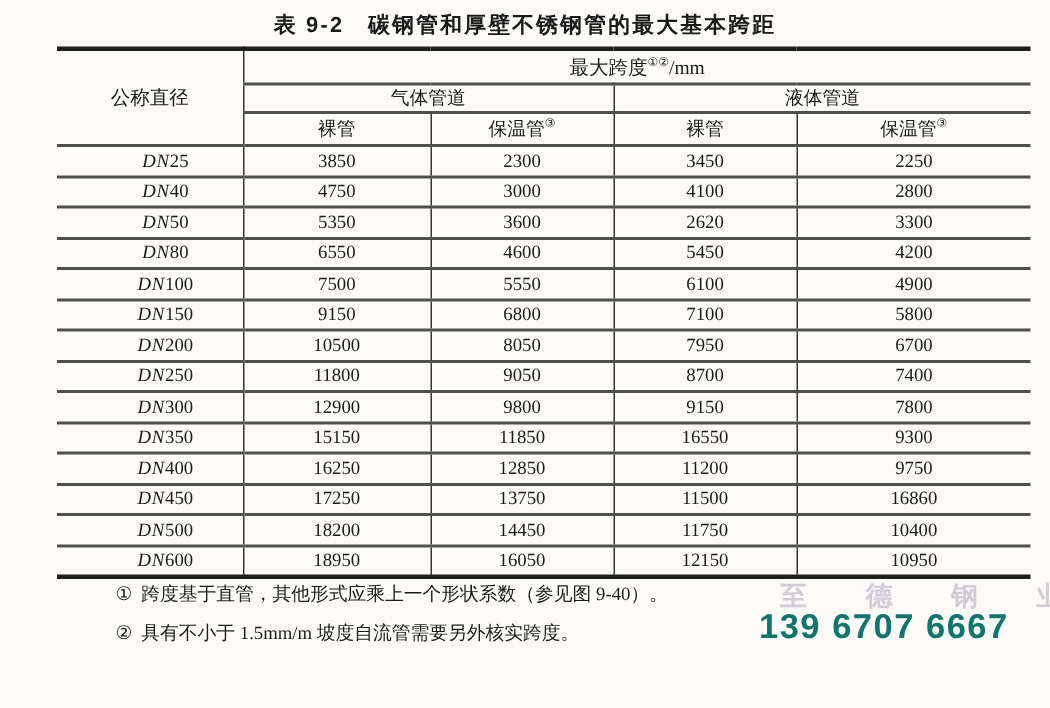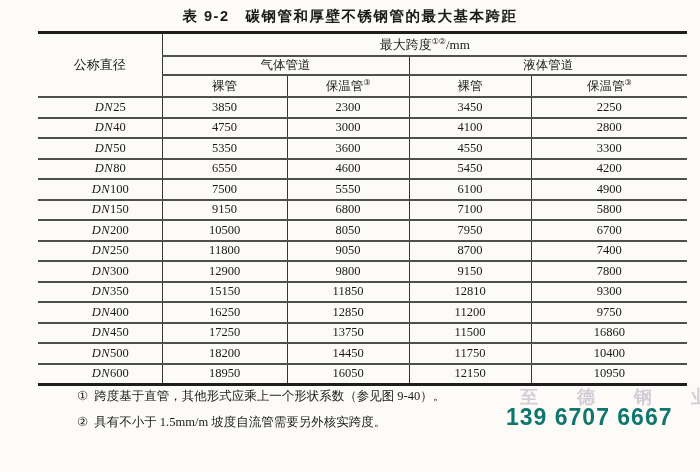--- a/index.html
+++ b/index.html
@@ -112,21 +112,21 @@
           <td class="c-diam"><i>DN</i>40</td>
           <td class="vl num">4750</td>
           <td class="vl num">3000</td>
           <td class="vl num">4100</td>
           <td class="vl num">2800</td>
         </tr>
         <tr>
           <td class="c-diam"><i>DN</i>50</td>
           <td class="vl num">5350</td>
           <td class="vl num">3600</td>
-          <td class="vl num">4550</td>
+          <td class="vl num">2620</td>
           <td class="vl num">3300</td>
         </tr>
         <tr>
           <td class="c-diam"><i>DN</i>80</td>
           <td class="vl num">6550</td>
           <td class="vl num">4600</td>
           <td class="vl num">5450</td>
           <td class="vl num">4200</td>
         </tr>
         <tr>
@@ -161,21 +161,21 @@
           <td class="c-diam"><i>DN</i>300</td>
           <td class="vl num">12900</td>
           <td class="vl num">9800</td>
           <td class="vl num">9150</td>
           <td class="vl num">7800</td>
         </tr>
         <tr>
           <td class="c-diam"><i>DN</i>350</td>
           <td class="vl num">15150</td>
           <td class="vl num">11850</td>
-          <td class="vl num">12810</td>
+          <td class="vl num">16550</td>
           <td class="vl num">9300</td>
         </tr>
         <tr>
           <td class="c-diam"><i>DN</i>400</td>
           <td class="vl num">16250</td>
           <td class="vl num">12850</td>
           <td class="vl num">11200</td>
           <td class="vl num">9750</td>
         </tr>
         <tr>

